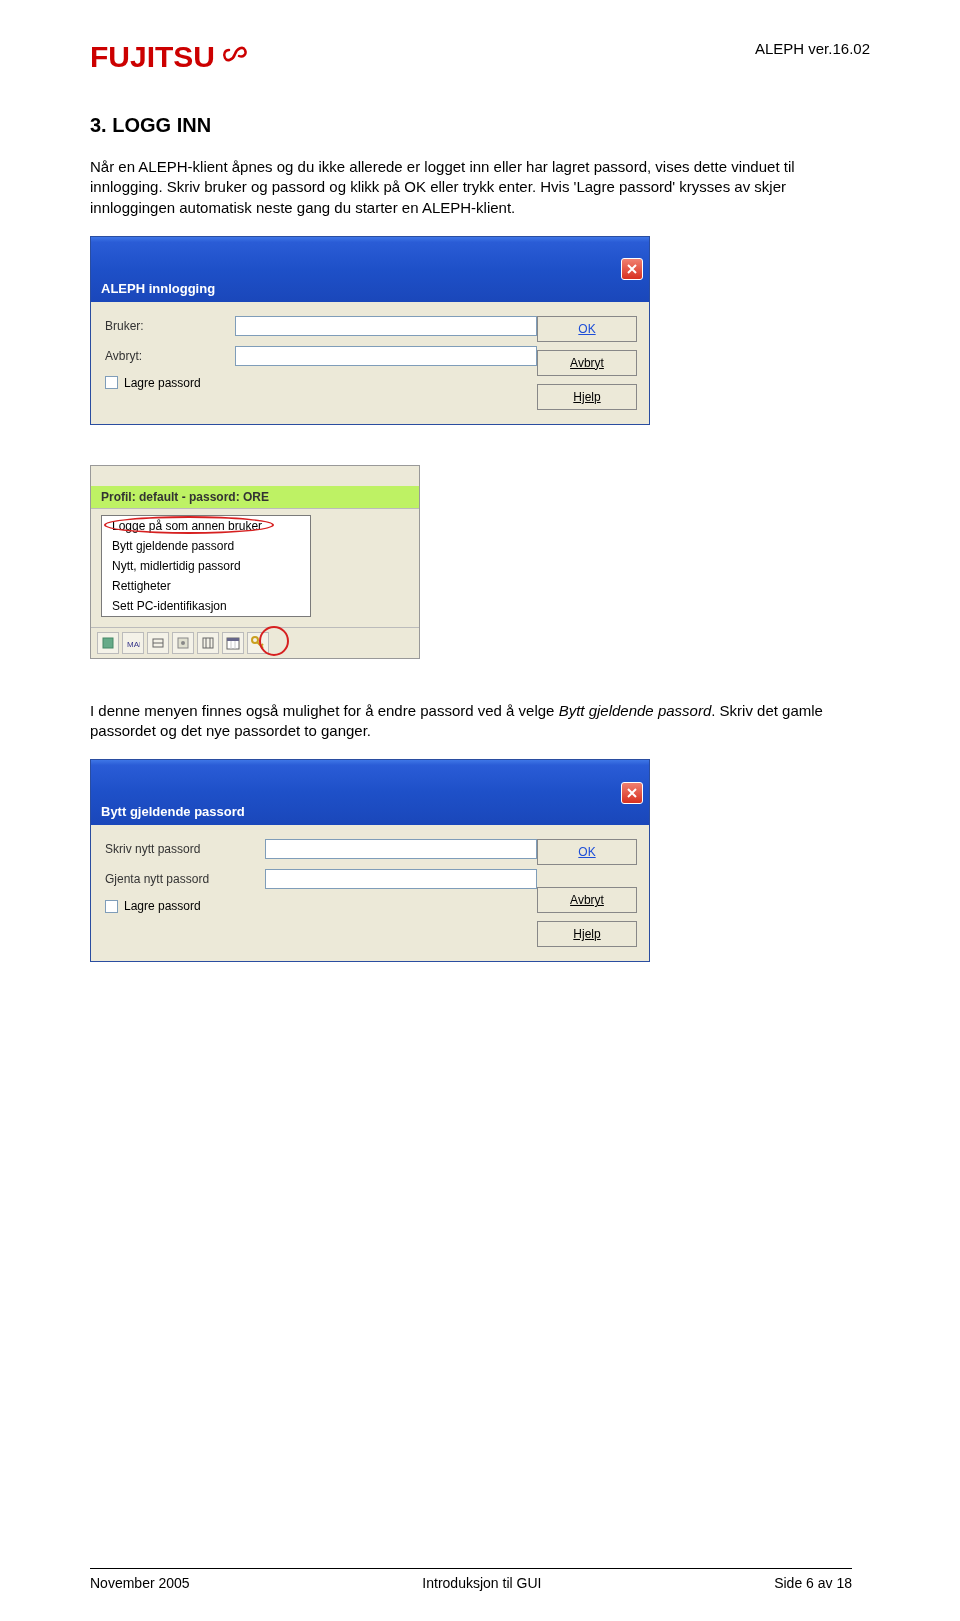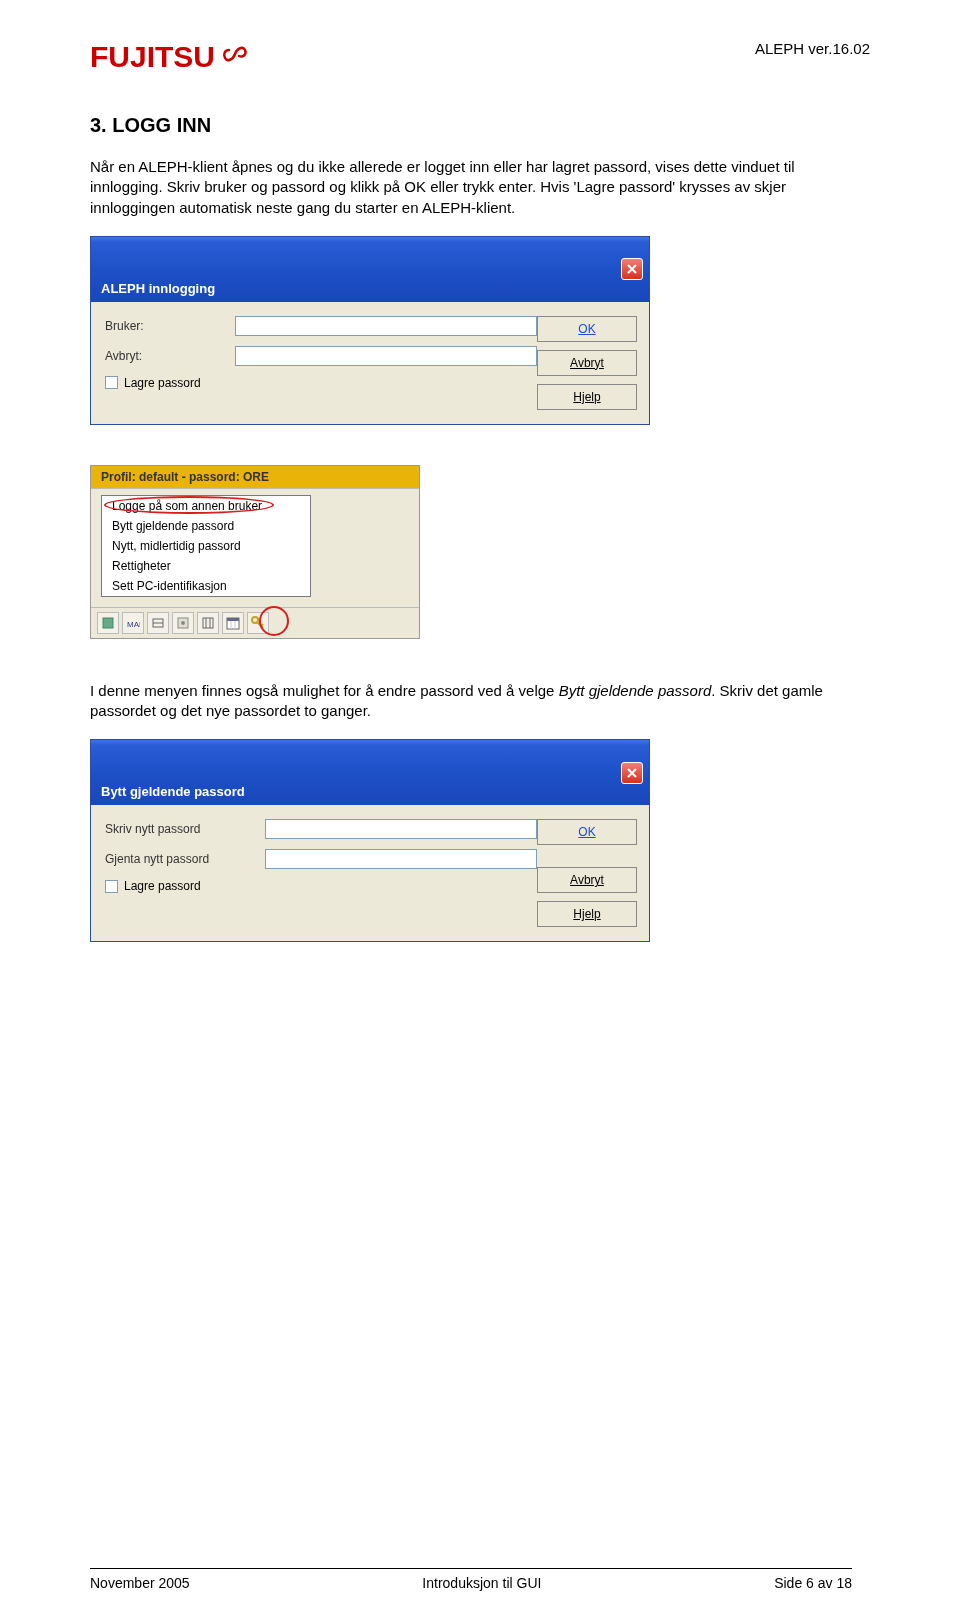--- a/index.html
+++ b/index.html
@@ -137,25 +137,26 @@
   
   .context-block {
     width: 330px;
     margin-bottom: 42px;
     border: 1px solid #999;
     font-family: Tahoma, Arial, sans-serif;
     font-size: 12px;
     background: #ece9d8;
   }
   .profile-row {
-    background: #eab308;
+    background: #bef264;
     border-bottom: 1px solid #bbb;
     padding: 4px 10px;
     font-weight: bold;
     color: #333;
+    margin-top: 20px;
   }
   .ctx-menu {
     background: #fff;
     border: 1px solid #7a7a7a;
     margin: 6px 10px 0 10px;
     width: 210px;
   }
   .ctx-item {
     padding: 3px 10px;
     border-bottom: 0;

